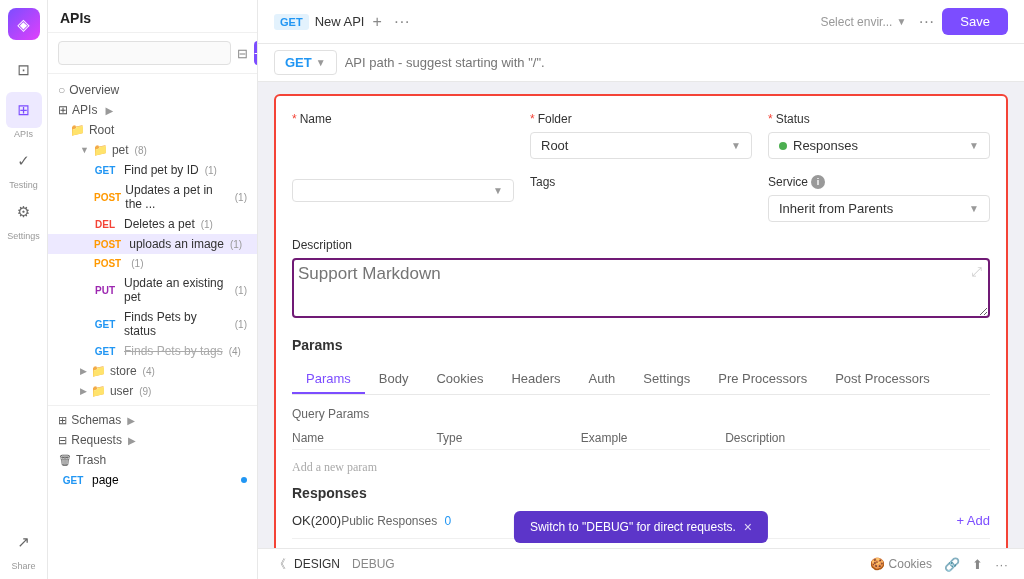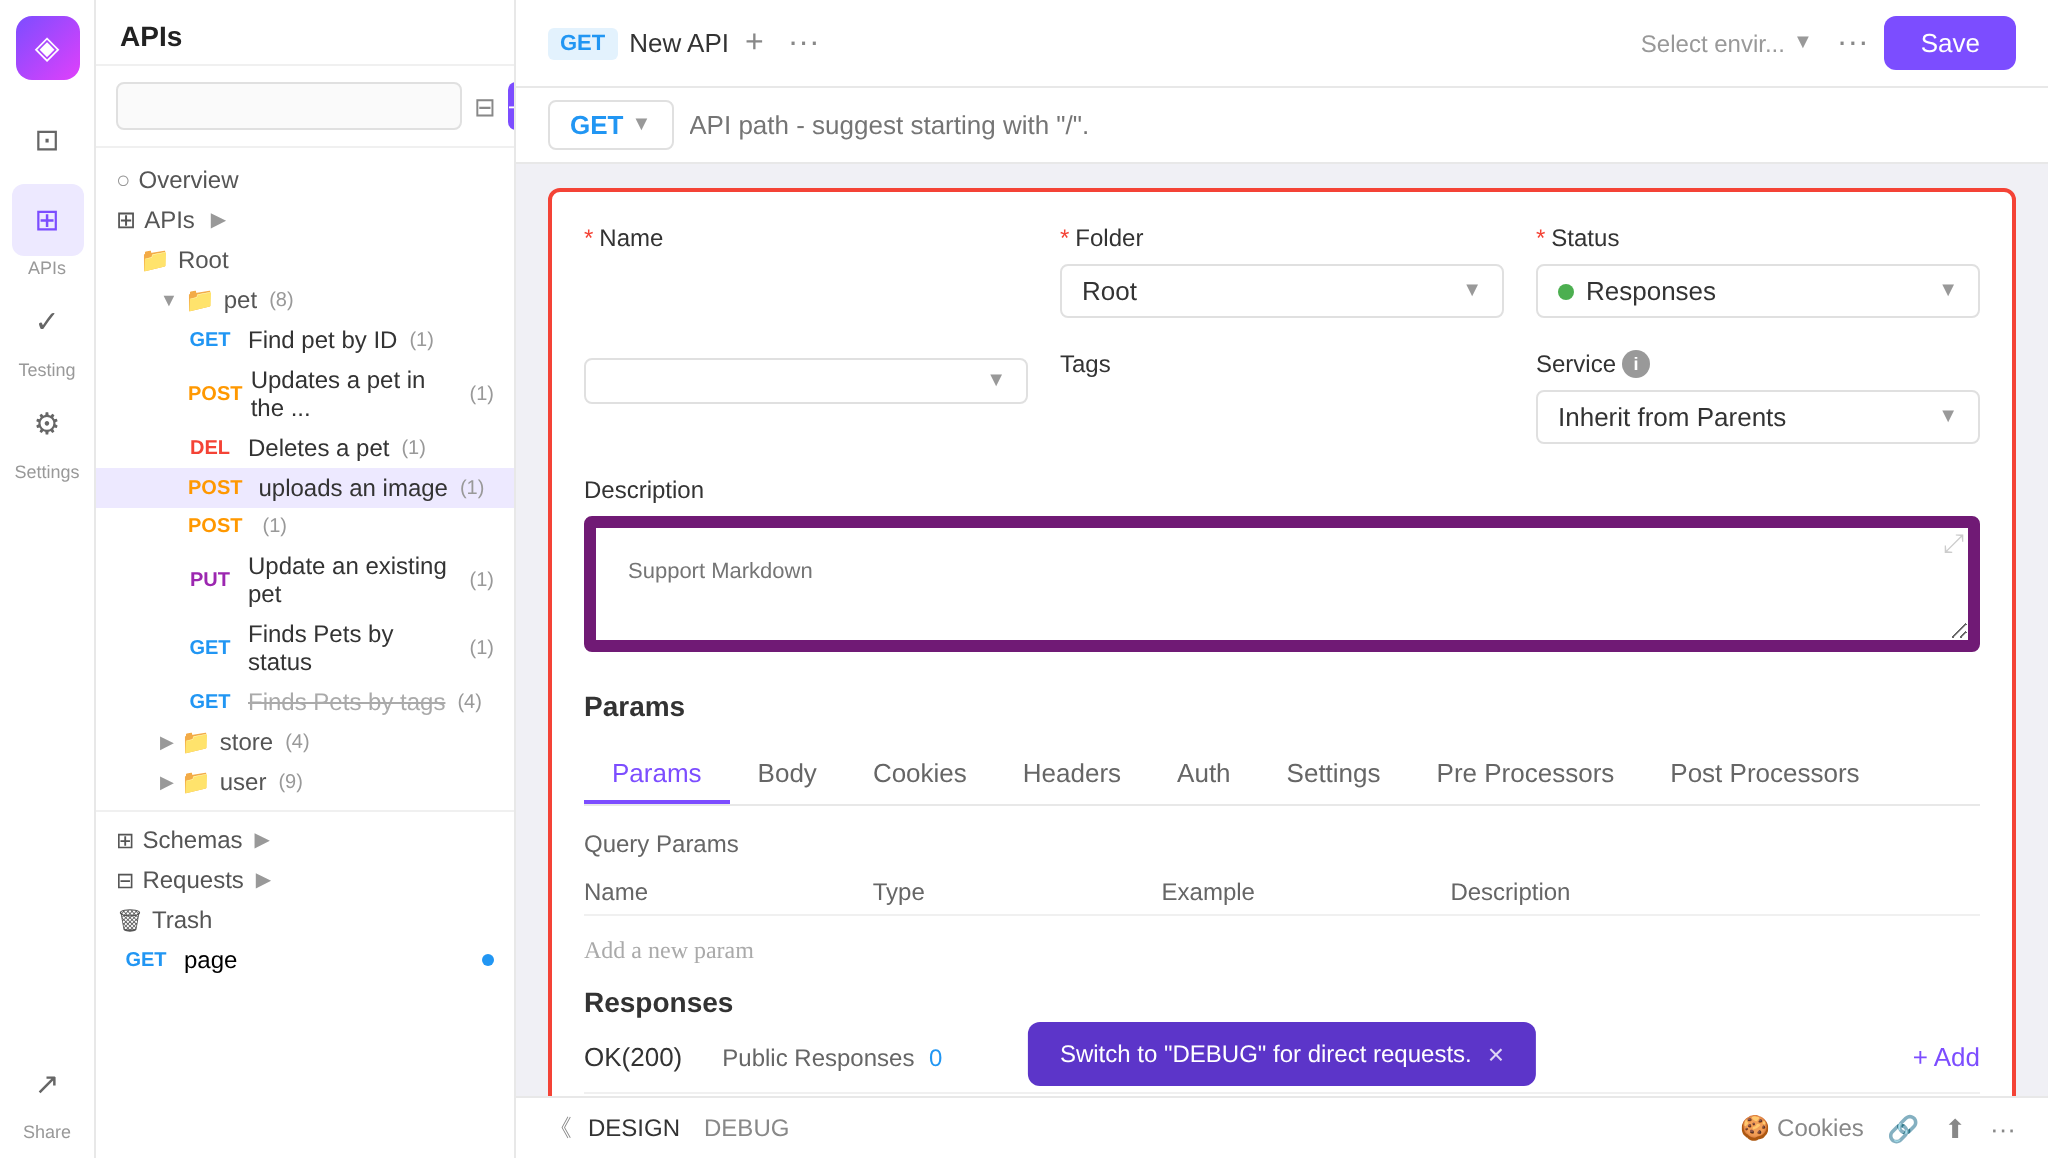--- a/index.html
+++ b/index.html
@@ -255,24 +255,24 @@
       font-size: 13px;
       color: #333;
       cursor: pointer;
       gap: 4px;
       min-width: 100%;
       justify-content: space-between;
     }
     .status-dot { width: 8px; height: 8px; background: #4caf50; border-radius: 50%; }
     .description-area {
       width: 100%;
-      border: 6px solid #701a75;
+      border: 2px solid #701a75;
       border-radius: 4px;
-      padding: 16px;
-      font-size: 11px;
+      padding: 4px;
+      font-size: 17px;
       color: #ccc;
       resize: vertical;
       min-height: 60px;
       outline: none;
       font-family: inherit;
     }
     .section-title {
       font-size: 14px;
       font-weight: 600;
       color: #333;
@@ -319,21 +319,21 @@
     .qp-add-row {
       font-size: 12px;
       color: #aaa;
       padding: 6px 0;
       font-family: Liberation Serif, serif;
     }
 
     
     .responses-section { margin-top: 4px; }
     .response-header {
-      display: flex; align-items: center; gap: 20px;
+      display: flex; align-items: center; gap: 0;
       margin-bottom: 10px;
     }
     .response-200 {
       font-size: 13px;
       color: #333;
       font-weight: 500;
     }
     .public-responses {
       font-size: 12px;
       color: #666;

